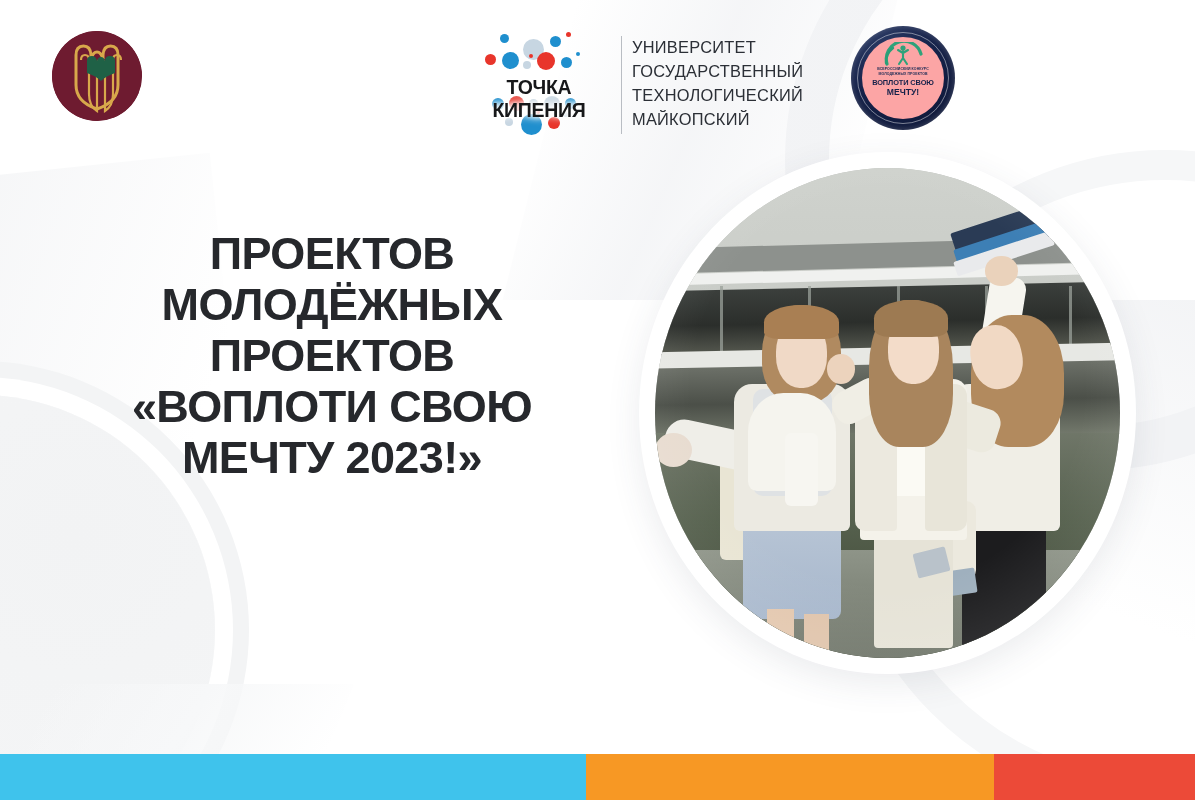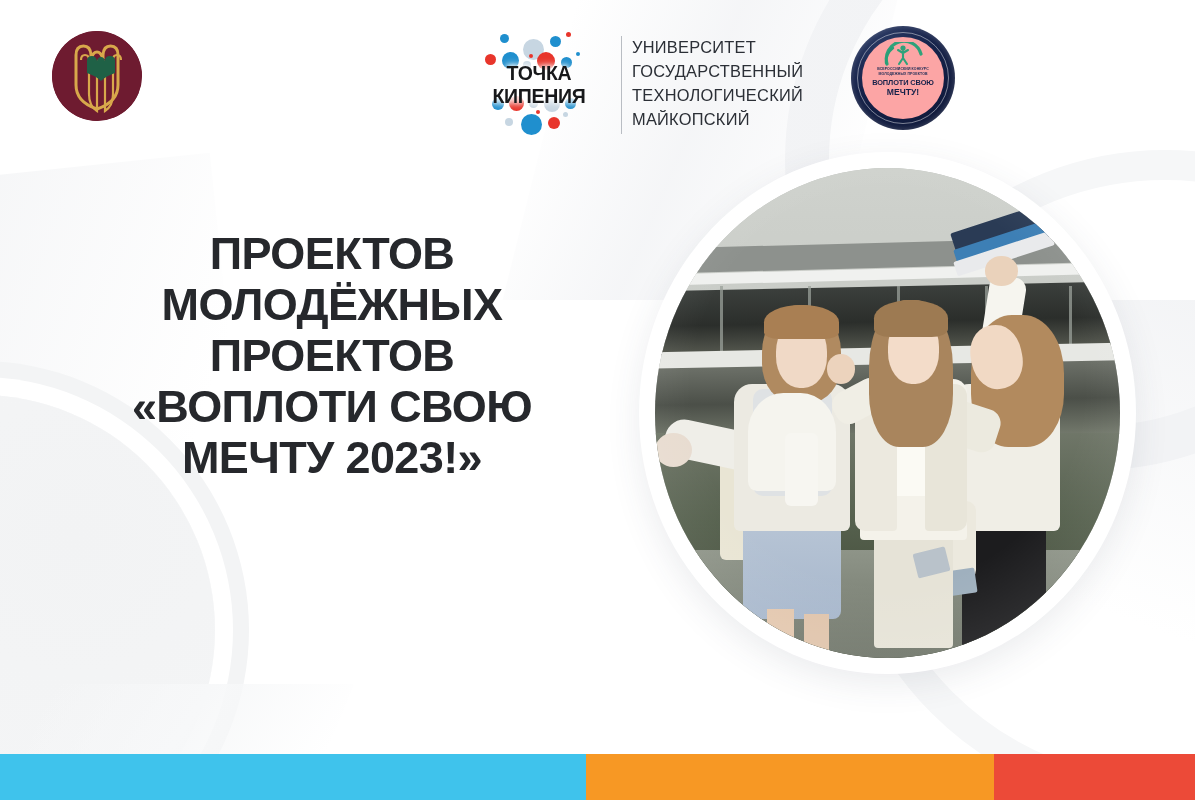--- a/index.html
+++ b/index.html
@@ -81,21 +81,21 @@
   .mgtu-sub {
     margin-top: 5px;
     font-size: 8.6px; color: #2c2c2e; line-height: 1.42;
     font-weight: 600;
   }
 
   .tk-wrap { position: absolute; left: 466px; top: 30px; width: 146px; height: 104px; }
   .tk-dots { position: absolute; inset: 0; }
   .tk-dot { position: absolute; border-radius: 50%; }
   .tk-word {
-    position: absolute; left: 0; top: 32px; width: 146px;
+    position: absolute; left: 0; top: 46px; width: 146px;
     text-align: center;
     font-size: 19.5px; font-weight: bold; color: #17181a;
     letter-spacing: -0.3px;
     z-index: 3;
     text-shadow: 0 0 4px #fff, 0 0 7px #fff, 0 0 10px #fff;
   }
   .tk-divider {
     position: absolute; left: 621px; top: 36px;
     width: 1px; height: 98px; background: #b9bdc3;
   }

